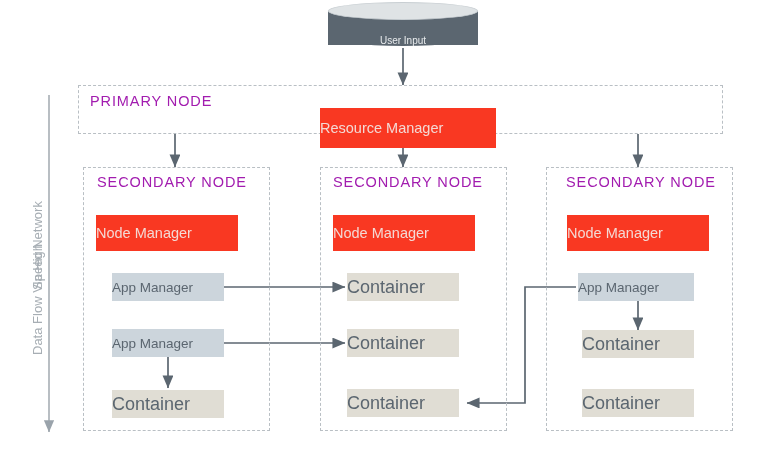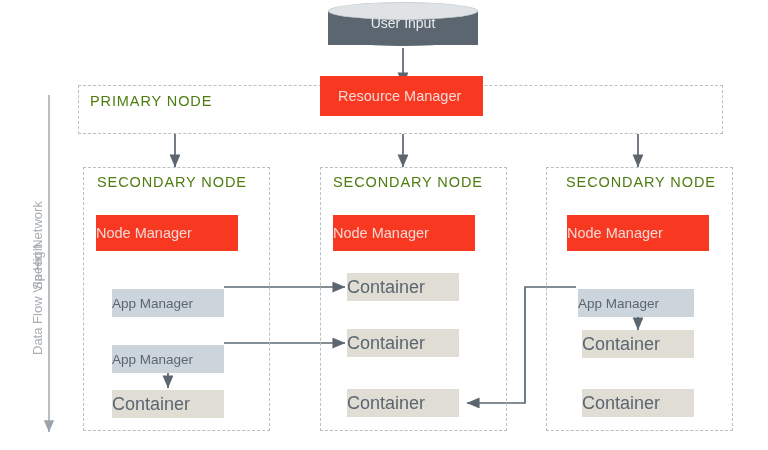--- a/index.html
+++ b/index.html
@@ -31,38 +31,37 @@
 
   .dashed-group {
     position: absolute;
     box-sizing: border-box;
     border: 1.4px dashed #b9bfc4;
     background: transparent;
   }
 
   .group-label {
     position: absolute;
-    color: #4d7c0f;
+    color: #a21caf;
     font-size: 14.5px;
     letter-spacing: 0.9px;
     white-space: nowrap;
     text-align: right;
   }
 
   .red-box {
     background: #f93822;
     color: #f4d9d4;
     font-size: 14.5px;
   }
 
   .appmgr-box {
     background: #ccd5dc;
     color: #5b6670;
     font-size: 13.5px;
-    margin-top: 16px;
   }
 
   .container-box {
     background: #e0ddd4;
     color: #5b6670;
     font-size: 18px;
   }
 
   
   .cylinder {
@@ -94,28 +93,28 @@
     left: 0;
     top: 26px;
     width: 150px;
     height: 18px;
     border-radius: 50%;
     background: #5b6670;
   }
   .cyl-label {
     position: absolute;
     left: 0;
-    top: 8px;
+    top: 25px;
     width: 150px;
     height: 26px;
     display: flex;
     align-items: center;
     justify-content: center;
     color: #e8ebed;
-    font-size: 14px;
+    font-size: 10px;
     z-index: 3;
   }
 
   
   #wires {
     position: absolute;
     left: 0;
     top: 0;
     width: 768px;
     height: 450px;
@@ -172,21 +171,21 @@
   <div class="cylinder" style="left:328px; top:2px;">
     <div class="cyl-bottom"></div>
     <div class="cyl-body"></div>
     <div class="cyl-top"></div>
     <div class="cyl-label">User Input</div>
   </div>
 
   <div class="dashed-group" style="left:78px; top:85px; width:645px; height:49px;"></div>
   <div class="group-label" style="left:90px; top:93px;">PRIMARY NODE</div>
 
-  <div class="box red-box" style="left:320px; top:76px; width:163px; height:40px; justify-content:flex-start; padding-left:18px; overflow:hidden;">
+  <div class="box red-box" style="left:320px; top:108px; width:176px; height:40px; justify-content:flex-start; overflow:hidden;">
     <span>Resource Manager</span>
   </div>
 
   <div class="dashed-group" style="left:83px; top:167px; width:187px; height:264px;"></div>
   <div class="group-label" style="left:97px; top:174px;">SECONDARY NODE</div>
 
   <div class="box red-box" style="left:96px; top:215px; width:142px; height:36px;">
     <span>Node Manager</span>
   </div>
 

